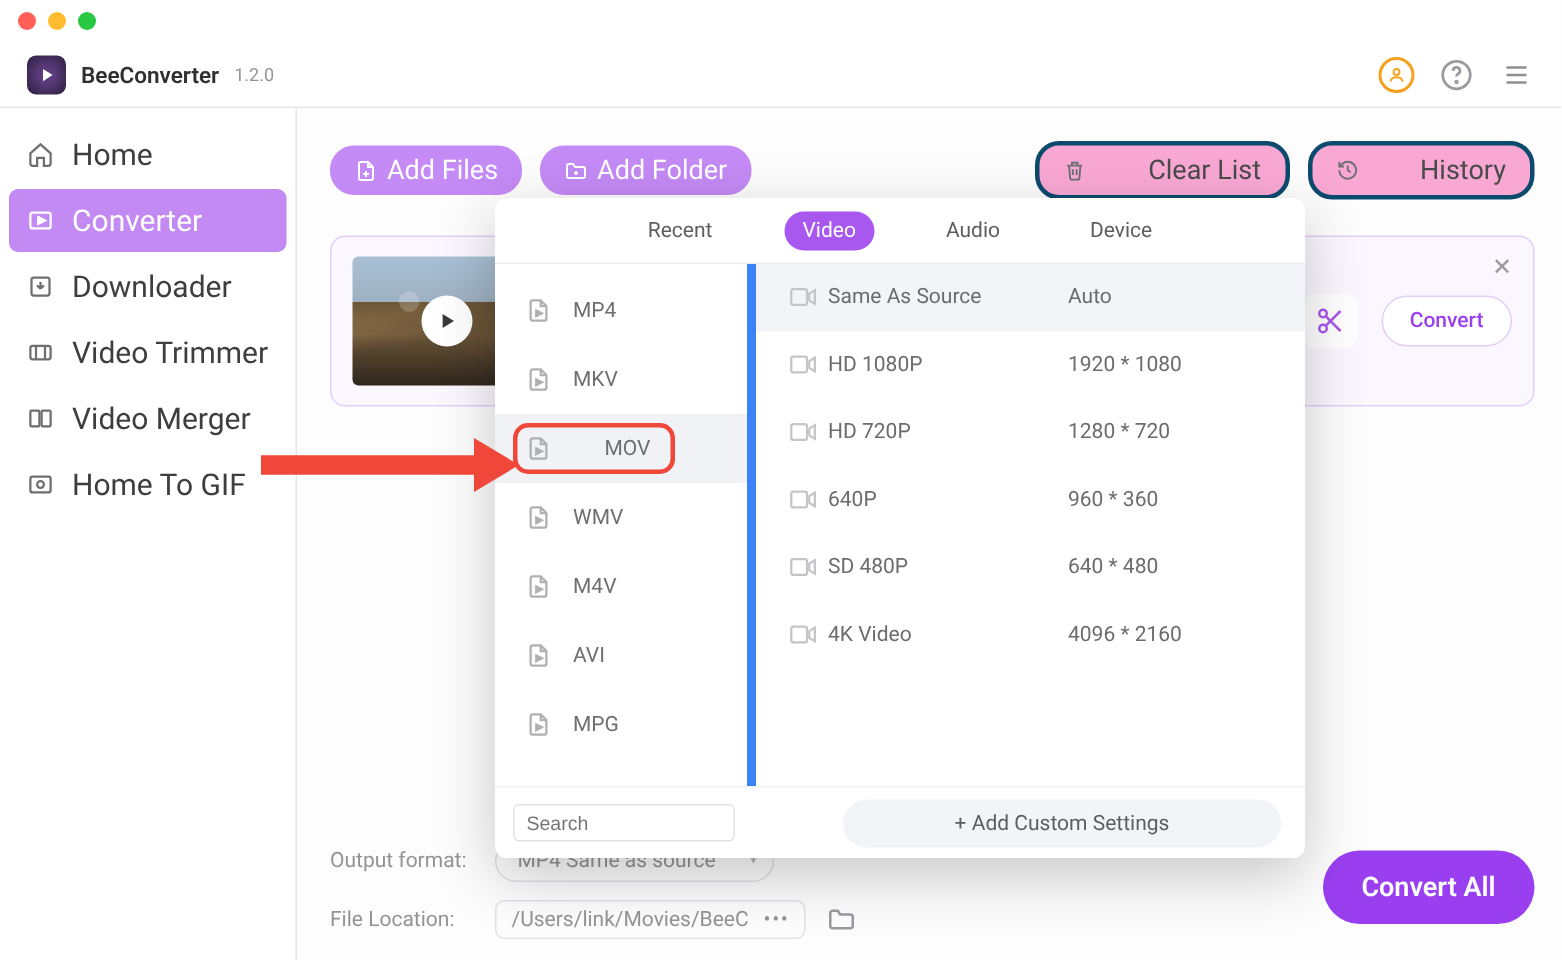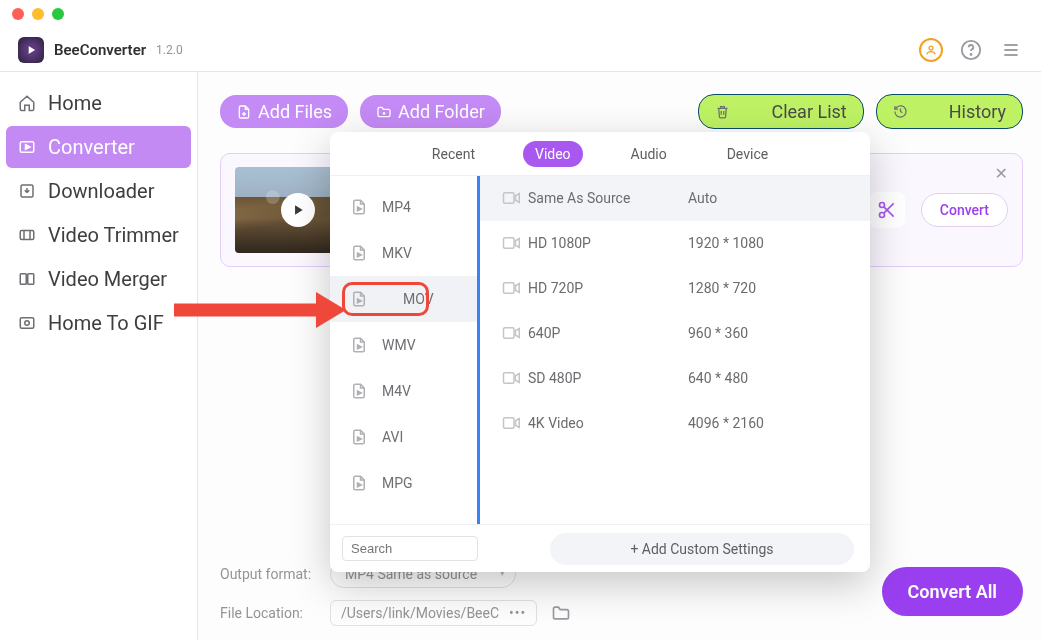--- a/index.html
+++ b/index.html
@@ -71,21 +71,21 @@
   }
   
   .toolbar { display:flex; align-items:center; gap:12px; }
   .pill {
     display:flex; align-items:center; gap:6px;
     padding:6px 16px; border-radius:16px;
     font-size:18px; cursor:pointer;
   }
   .pill.purple-fill { background:var(--purple-light); color:#fff; }
   .pill.outline-gray {
-    background:#bef264; border:1px solid #0c4a6e; color:#4a4a4a;gap:41px;
+    background:#f9a8d4; border:3px solid #0c4a6e; color:#4a4a4a;gap:41px;
   }
   .toolbar-spacer { flex:1; }
   
   .file-card {
     margin-top:24px;
     border:1px solid #e5cdfb;
     background:#fbf7ff;
     border-radius:10px;
     height:114px;
     padding:10px 14px;
@@ -159,21 +159,21 @@
     z-index:5;
   }
   .dd-tabs {
     height:44px; display:flex; align-items:center; justify-content:center;
     gap:36px; border-bottom:1px solid #eef0f3;
   }
   .dd-tab { color:#5e5e62; font-size:14px; padding:5px 12px; border-radius:14px; cursor:pointer; }
   .dd-tab.active { background:var(--purple); color:#fff; }
   .dd-body { flex:1; display:flex; min-height:0; }
   .dd-left {
-    width:150px; border-right:3px solid #3b82f6;
+    width:174px; border-right:6px solid #3b82f6;
     padding:8px 0; overflow-y:auto;
     position:relative;
   }
   .dd-left::-webkit-scrollbar{width:6px}
   .dd-left::-webkit-scrollbar-thumb{background:#d7d8dc;border-radius:3px}
   .fmt-item {
     display:flex; align-items:center; gap:14px;
     padding:14px 8px 14px 20px; color:#6f6f73;
     cursor:pointer; font-size:14px;
   }
@@ -194,21 +194,21 @@
     border-bottom:1px solid transparent;
   }
   .res-item.active { background:#f3f4f7; }
   .res-item .ricon { width:26px; color:#b8b8bc; }
   .res-item .rname { width:160px; }
   .dd-foot {
     height:48px; border-top:1px solid #eef0f3;
     display:flex; align-items:center; padding:0 12px; gap:12px;
   }
   .search {
-    width:136px; border:1px solid #e1e2e6; border-radius:4px;
+    width:148px; border:1px solid #e1e2e6; border-radius:4px;
     padding:4px 8px; font-size:13px; color:#8f8f93;
   }
   .add-custom {
     flex:1; text-align:center;
     background:#f3f4f7; border-radius:18px;
     padding:8px 12px; color:#5e5e62; cursor:pointer;
     margin-left:60px; margin-right:4px;
   }
   
   .arrow {

